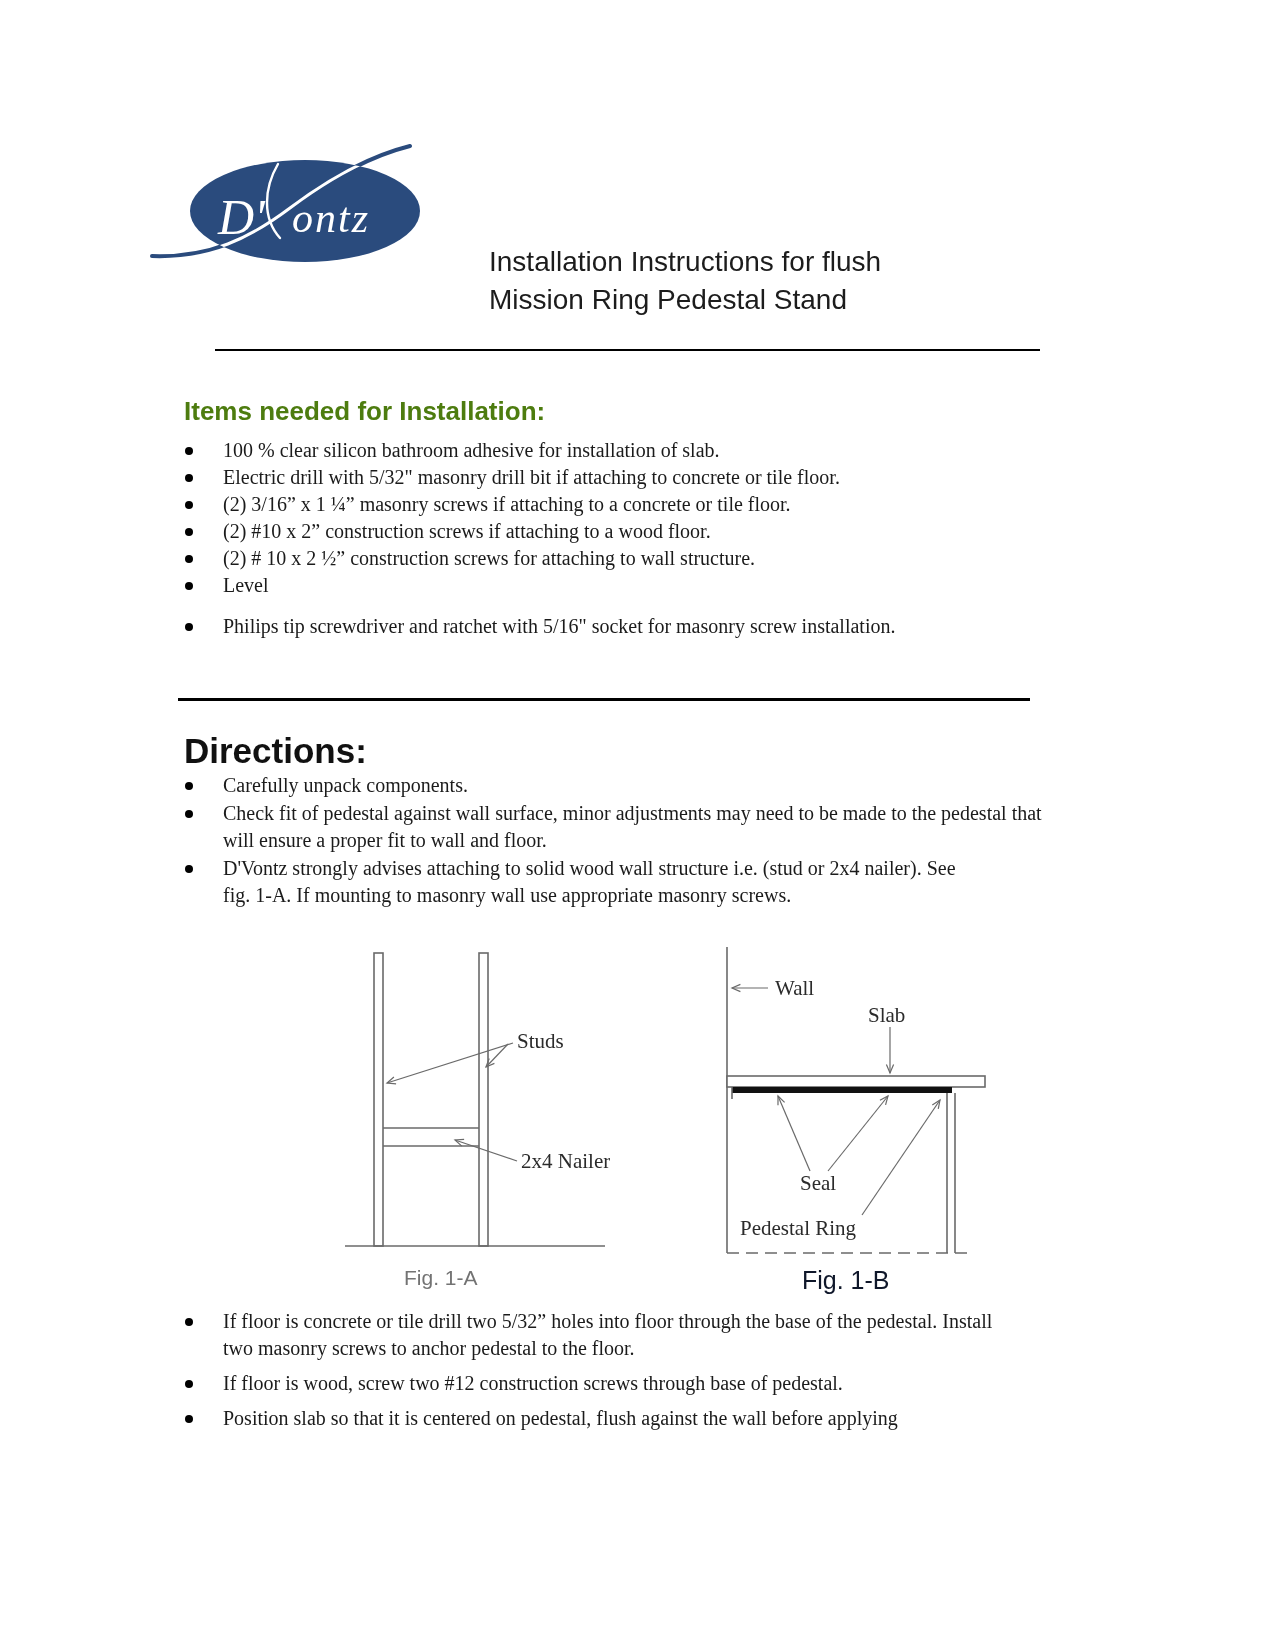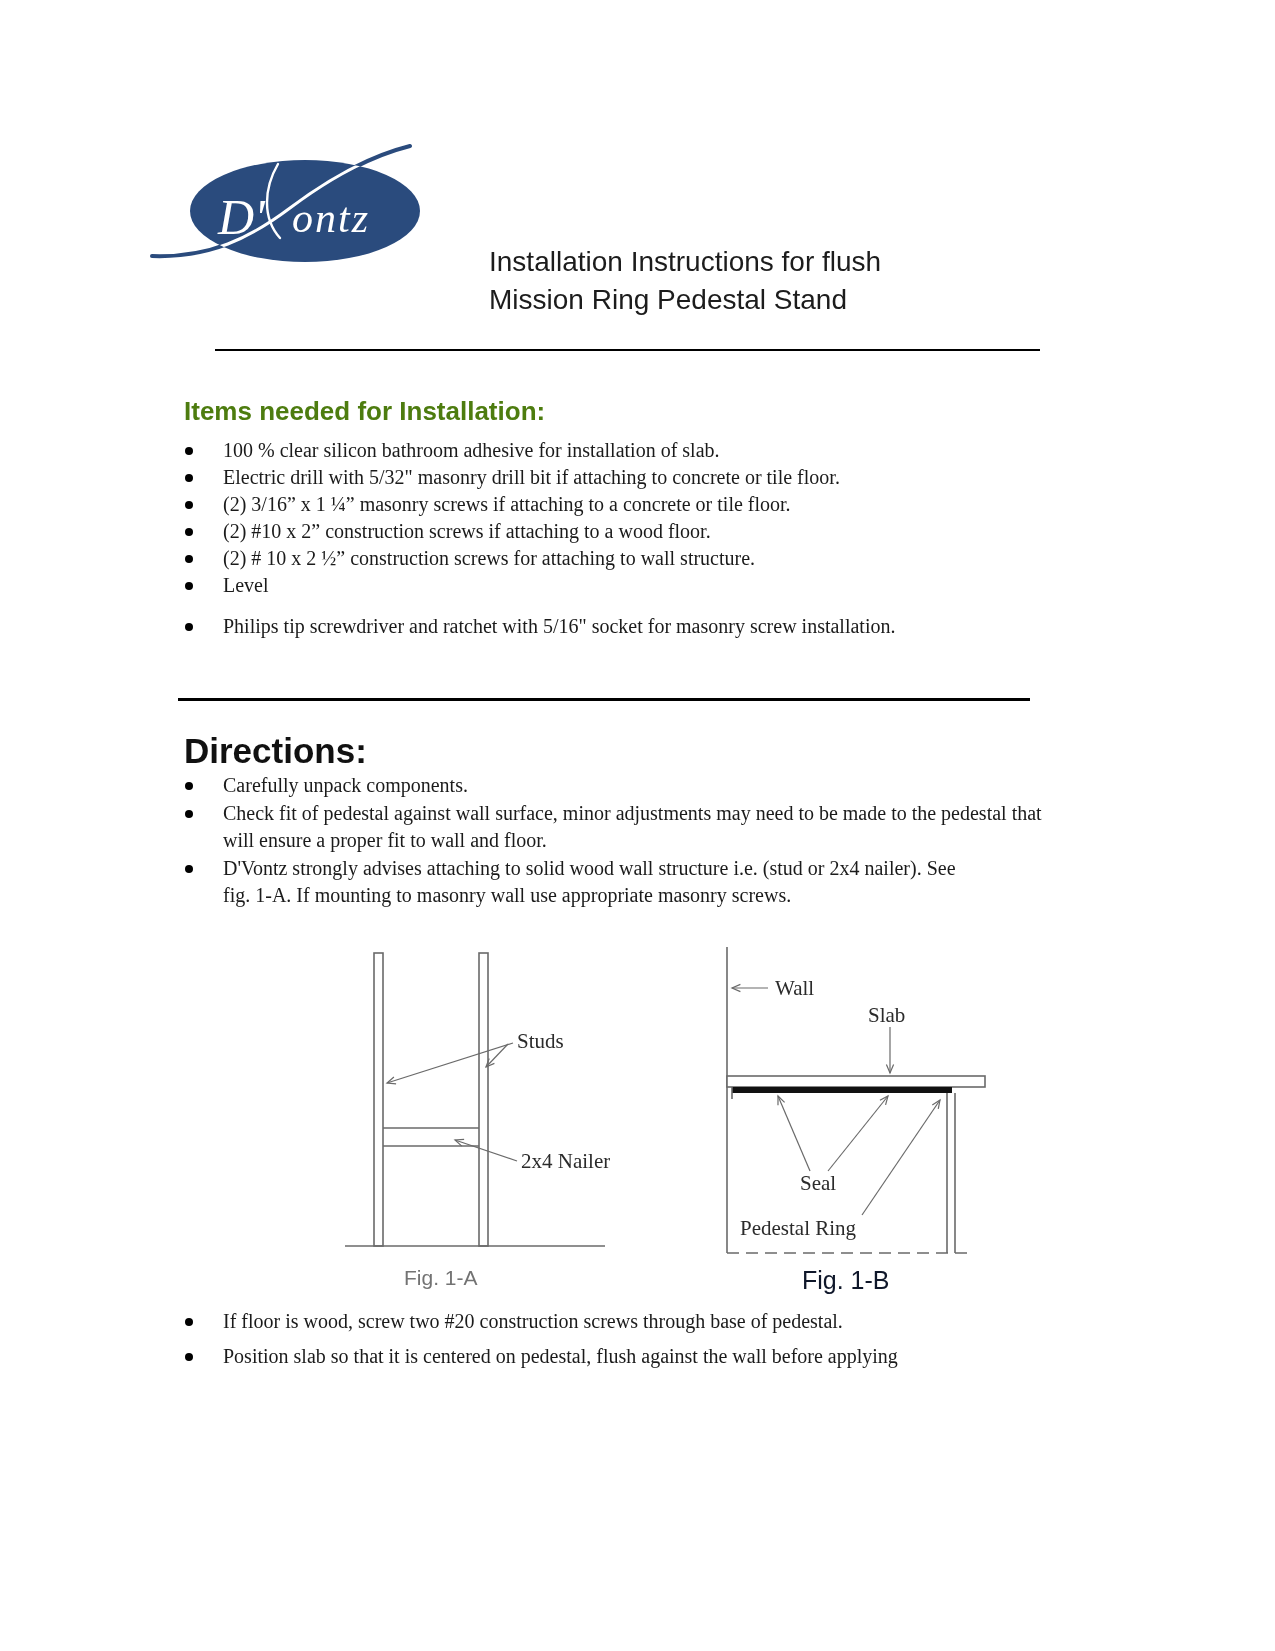--- a/index.html
+++ b/index.html
@@ -148,17 +148,18 @@
     <text class="fig-label" x="85" y="52">Wall</text>
     <text class="fig-label" x="178" y="79">Slab</text>
     <text class="fig-label" x="110" y="247">Seal</text>
     <text class="fig-label" x="50" y="292">Pedestal Ring</text>
   </svg>
 
   <div class="figcapA">Fig. 1-A</div>
   <div class="figcapB">Fig. 1-B</div>
 
   <ul class="blist after-list">
-    <li>If floor is wood, screw two #20 construction screws through base of pedestal.</li>
+    <li class="w2">If floor is concrete or tile drill two 5/32” holes into floor through the base of the pedestal.  Install two masonry screws to anchor pedestal to the floor.</li>
+    <li>If floor is wood, screw two #12 construction screws through base of pedestal.</li>
     <li>Position slab so that it is centered on pedestal, flush against the wall before applying</li>
   </ul>
 
 </div>
 
 </body></html>

